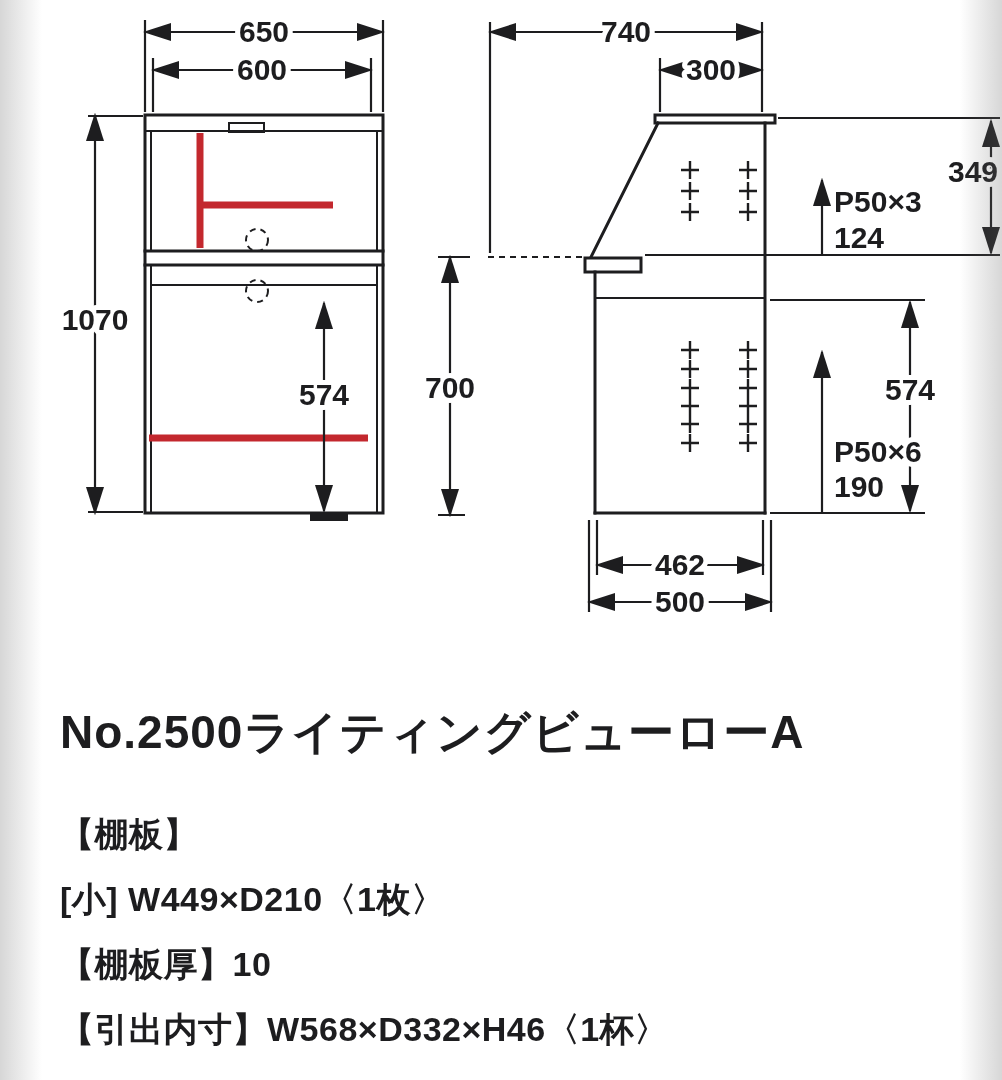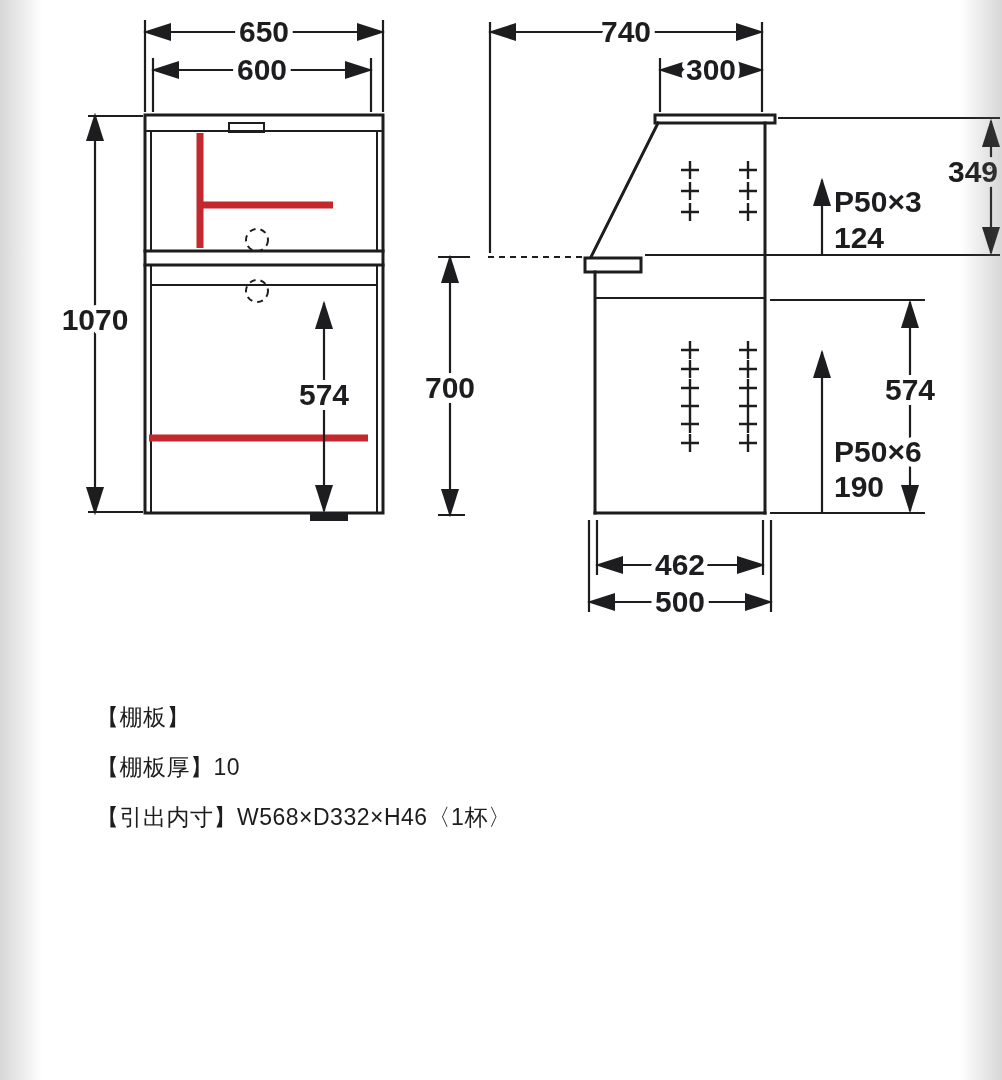--- a/index.html
+++ b/index.html
@@ -23,21 +23,21 @@
   svg text{
     font-family:"Liberation Sans",sans-serif;
     font-size:30px;font-weight:600;fill:var(--line,#1d1d1f);
     paint-order:stroke;stroke:#fff;stroke-width:10;stroke-linejoin:round;
     text-anchor:middle;
   }
   svg text.start{text-anchor:start;}
 
   .caption{position:absolute;left:60px;top:702px;color:#1d1d1f;z-index:2;}
   .title{font-size:46px;font-weight:600;letter-spacing:1px;margin-bottom:48px;}
-  .spec{font-size:23px;font-weight:400;margin-bottom:19px;letter-spacing:.5px;margin-left:36px;}
+  .spec{font-size:34px;font-weight:700;margin-bottom:19px;letter-spacing:.5px;}
 </style>
 </head>
 <body>
 
 <div class="edge left"></div>
 <div class="edge right"></div>
 
 <svg width="1002" height="650" viewBox="0 0 1002 650">
   <defs>
     <marker id="ah" viewBox="0 0 12 10" refX="11" refY="5" markerWidth="13" markerHeight="11" orient="auto-start-reverse">
@@ -143,16 +143,18 @@
 
     <path class="dim" d="M597,520 V575 M763,520 V575 M589,520 V612 M771,520 V612"></path>
     <line class="dim" x1="597" y1="565" x2="763" y2="565" marker-start="url(#ah)" marker-end="url(#ah)"></line>
     <text x="680" y="575">462</text>
     <line class="dim" x1="589" y1="602" x2="771" y2="602" marker-start="url(#ah)" marker-end="url(#ah)"></line>
     <text x="680" y="612">500</text>
   </g>
 </svg>
 
 <div class="caption">
+  <div class="title">No.2500ライティングビューローA</div>
   <div class="spec">【棚板】</div>
+  <div class="spec">[小] W449×D210〈1枚〉</div>
   <div class="spec">【棚板厚】10</div>
   <div class="spec">【引出内寸】W568×D332×H46〈1杯〉</div>
 </div>
 
 </body></html>

